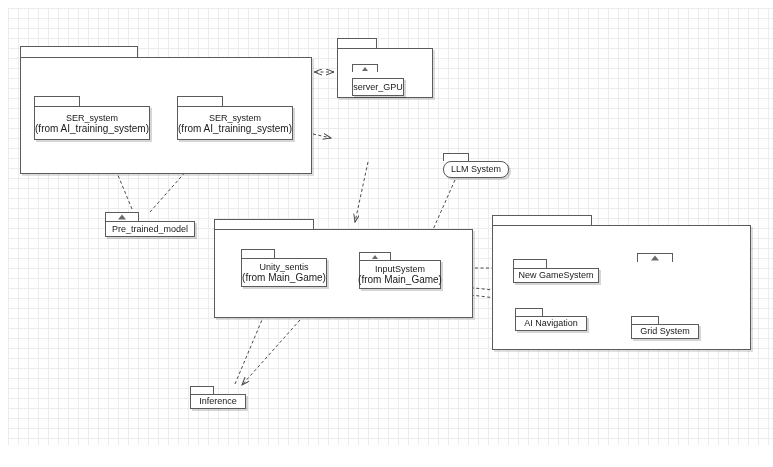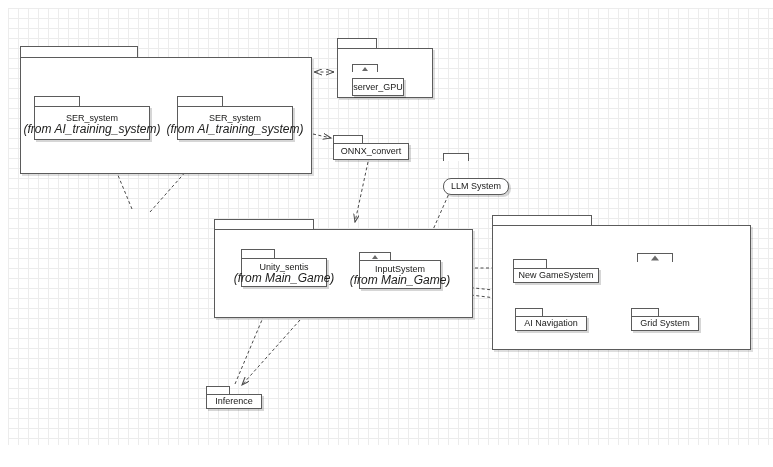--- a/index.html
+++ b/index.html
@@ -92,23 +92,22 @@
     display: flex;
     flex-direction: column;
     align-items: center;
     justify-content: center;
     color: #20201f;
     font-size: 9px;
     line-height: 11px;
     white-space: nowrap;
   }
   .pkg .leaf-label .l2 {
-    font-size: 12px;
+    font-size: 10px;
     line-height: 10px;
-    font-style: italic;
   }
 </style>
 </head>
 <body>
 
 <div id="canvas">
 
   <div id="grid"></div>
 
   <svg id="edges" viewBox="0 0 773 467" width="773" height="467">
@@ -180,38 +179,40 @@
     <div class="tab" style="width:26px;height:8px;">
       <span class="tri" style="border-bottom-color:#6a6a6a;border-left-width:3px;border-right-width:3px;border-bottom-width:4px;"></span>
     </div>
     <div class="body" style="top:8px;width:52px;height:18px;margin-top:6px;">
       <div class="leaf-label">
         <span>server_GPU</span>
       </div>
     </div>
   </div>
 
-  <div class="pkg" style="left:333px;top:135px;width:76px;height:25px;">
-    <div class="tab" style="width:30px;height:8px;"></div>
-    <div class="body" style="top:8px;width:76px;height:17px;">
-      <div class="leaf-label">
-        <span>ONNX_convert</span>
-      </div>
-    </div>
-  </div>
 
   <div class="pkg" style="left:443px;top:153px;width:66px;height:25px;">
     <div class="tab" style="width:26px;height:8px;"></div>
-    <div class="body" style="top:25px;width:66px;height:17px;border-radius:8px;">
+    <div class="body" style="top:8px;width:66px;height:17px;border-radius:8px;">
       <div class="leaf-label">
         <span>LLM System</span>
       </div>
     </div>
   </div>
 
+  <div class="pkg" style="left:105px;top:212px;width:90px;height:25px;">
+    <div class="tab" style="width:34px;height:9px;">
+      <span class="tri" style="border-bottom-color:#6a6a6a;border-left-width:4px;border-right-width:4px;border-bottom-width:5px;"></span>
+    </div>
+    <div class="body" style="top:9px;width:90px;height:16px;">
+      <div class="leaf-label">
+        <span>Pre_trained_model</span>
+      </div>
+    </div>
+  </div>
 
   <div class="pkg container" style="left:214px;top:219px;width:259px;height:99px;">
     <div class="tab" style="width:100px;height:10px;"></div>
     <div class="body" style="top:10px;width:259px;height:89px;"></div>
     <div class="title" style="top:15px;">Main_Game</div>
   </div>
 
   <div class="pkg" style="left:241px;top:249px;width:109px;height:38px;">
     <div class="tab" style="width:34px;height:9px;"></div>
     <div class="body" style="top:9px;width:86px;height:29px;">
@@ -257,30 +258,30 @@
 
   <div class="pkg" style="left:515px;top:308px;width:72px;height:23px;">
     <div class="tab" style="width:28px;height:8px;"></div>
     <div class="body" style="top:8px;width:72px;height:15px;">
       <div class="leaf-label">
         <span>AI Navigation</span>
       </div>
     </div>
   </div>
 
-  <div class="pkg" style="left:631px;top:308px;width:68px;height:23px;">
+  <div class="pkg" style="left:631px;top:316px;width:68px;height:23px;">
     <div class="tab" style="width:28px;height:8px;"></div>
     <div class="body" style="top:8px;width:68px;height:15px;">
       <div class="leaf-label">
         <span>Grid System</span>
       </div>
     </div>
   </div>
 
-  <div class="pkg" style="left:206px;top:386px;width:56px;height:23px;">
+  <div class="pkg" style="left:190px;top:386px;width:56px;height:23px;">
     <div class="tab" style="width:24px;height:8px;"></div>
     <div class="body" style="top:8px;width:56px;height:15px;">
       <div class="leaf-label">
         <span>Inference</span>
       </div>
     </div>
   </div>
 
 </div>
 

